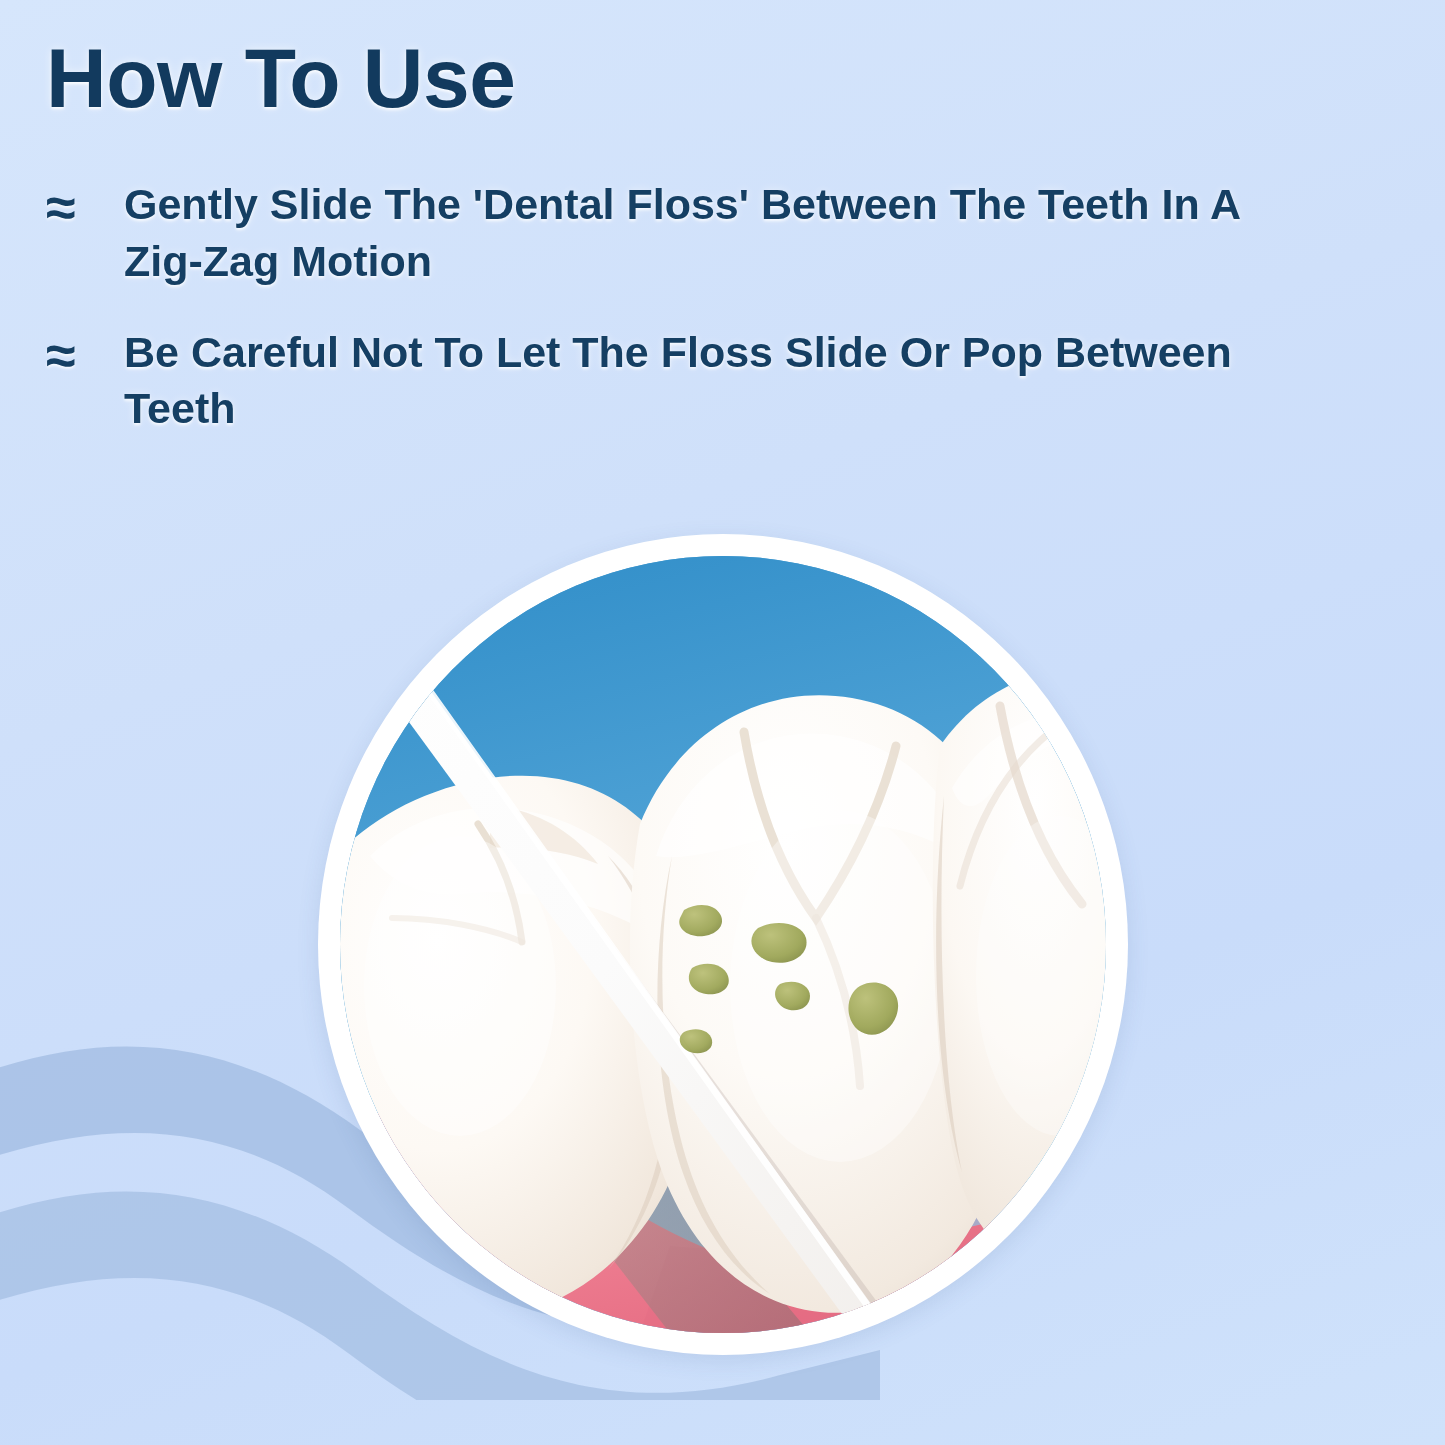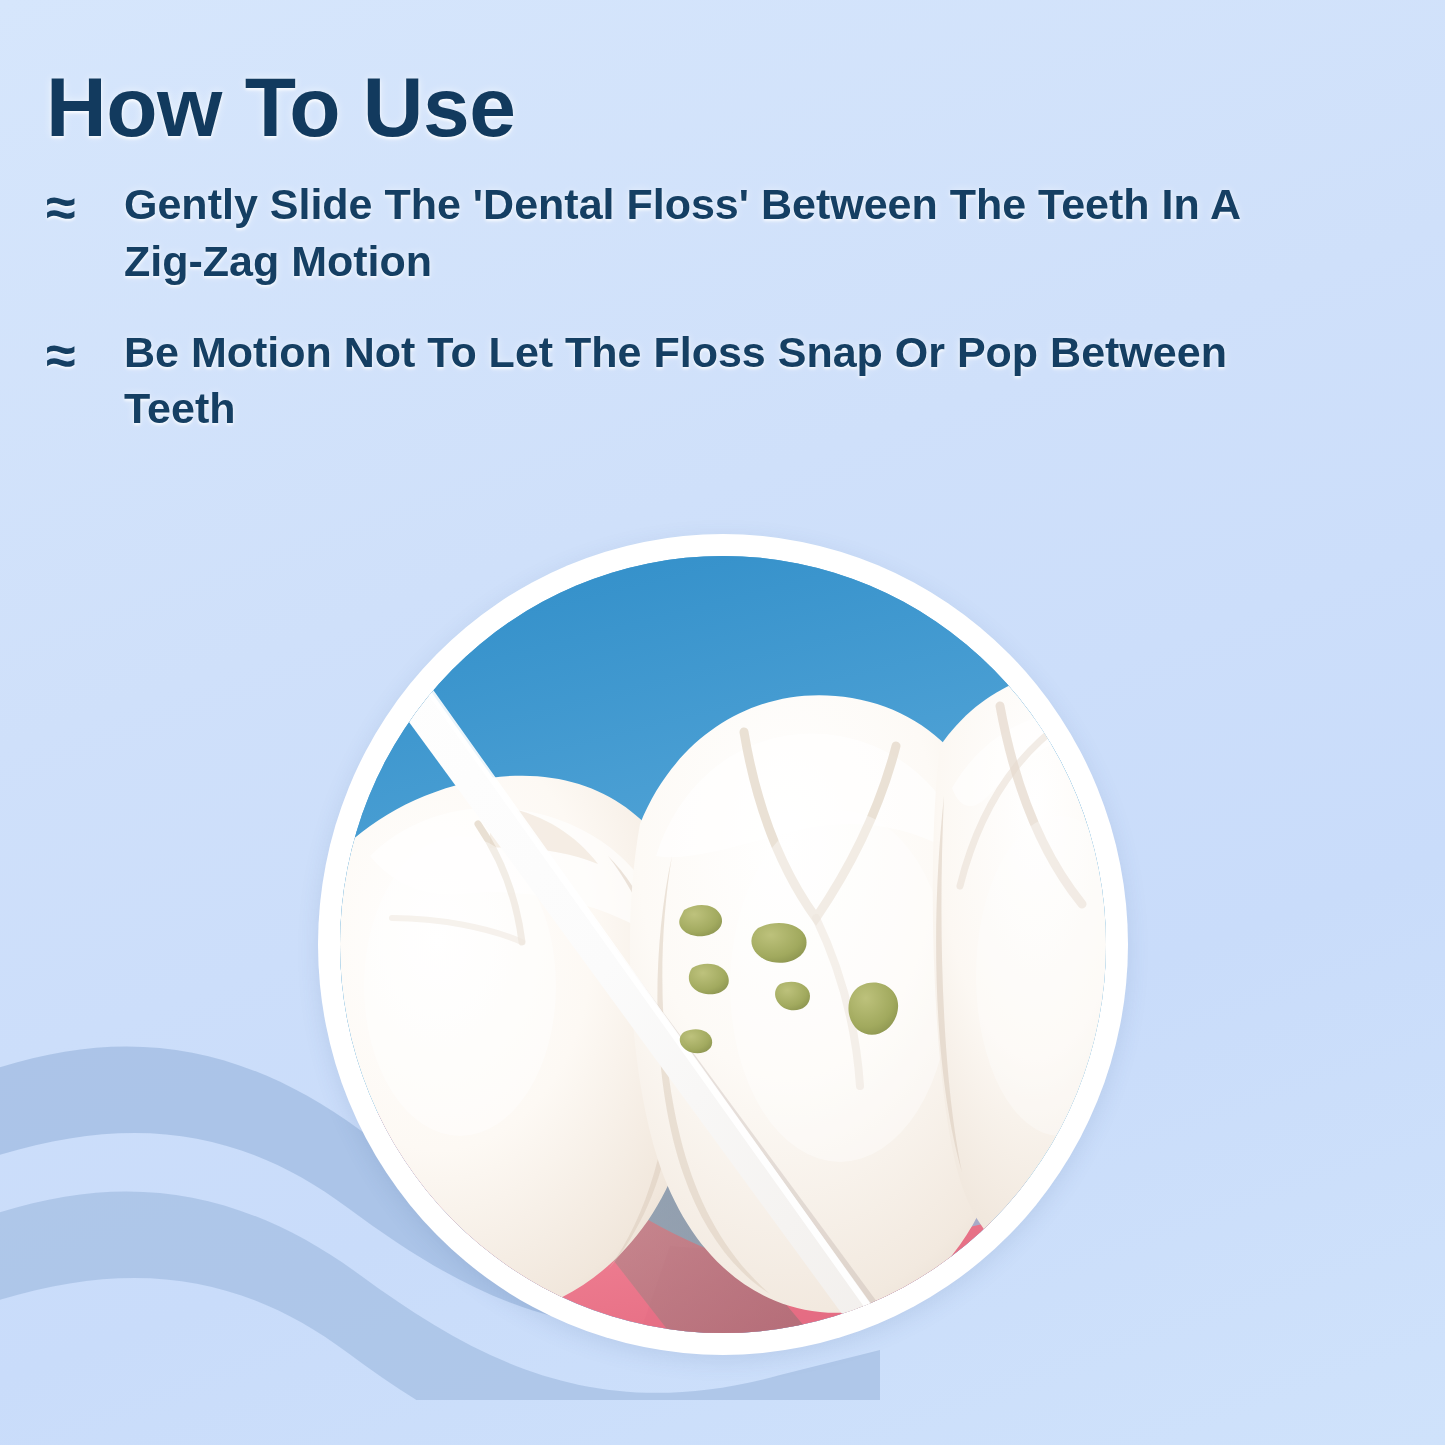--- a/index.html
+++ b/index.html
@@ -30,21 +30,20 @@
   #headline {
     position: absolute;
     left: 46px;
     top: 36px;
     font-size: 84px;
     font-weight: 700;
     letter-spacing: -0.5px;
     color: #123a5e;
     line-height: 1.0;
     text-shadow: 0 2px 3px rgba(255,255,255,0.85), 0 0 10px rgba(255,255,255,0.6);
-    margin-top: 29px;
   }
 
   #bullets {
     position: absolute;
     left: 46px;
     top: 176px;
     width: 1240px;
   }
   .bullet-row {
     display: flex;
@@ -108,21 +107,21 @@
 
   <div id="bullets">
 
     <div class="bullet-row">
       <div class="bullet-mark">≈</div>
       <div class="bullet-text">Gently Slide The 'Dental Floss' Between The Teeth In A Zig-Zag Motion</div>
     </div>
 
     <div class="bullet-row">
       <div class="bullet-mark">≈</div>
-      <div class="bullet-text">Be Motion Not To Let The Floss Snap Or Pop Between Teeth</div>
+      <div class="bullet-text">Be Careful Not To Let The Floss Slide Or Pop Between Teeth</div>
     </div>
 
   </div>
 
   <div id="photo-circle">
     <div id="photo-inner">
       <svg id="photo-svg" viewBox="0 0 766 777" preserveAspectRatio="xMidYMid slice" aria-hidden="true">
         <defs>
           <linearGradient id="skyGrad" x1="0" y1="0" x2="0.25" y2="1">
             <stop offset="0%" stop-color="#2f8dc8"></stop>

